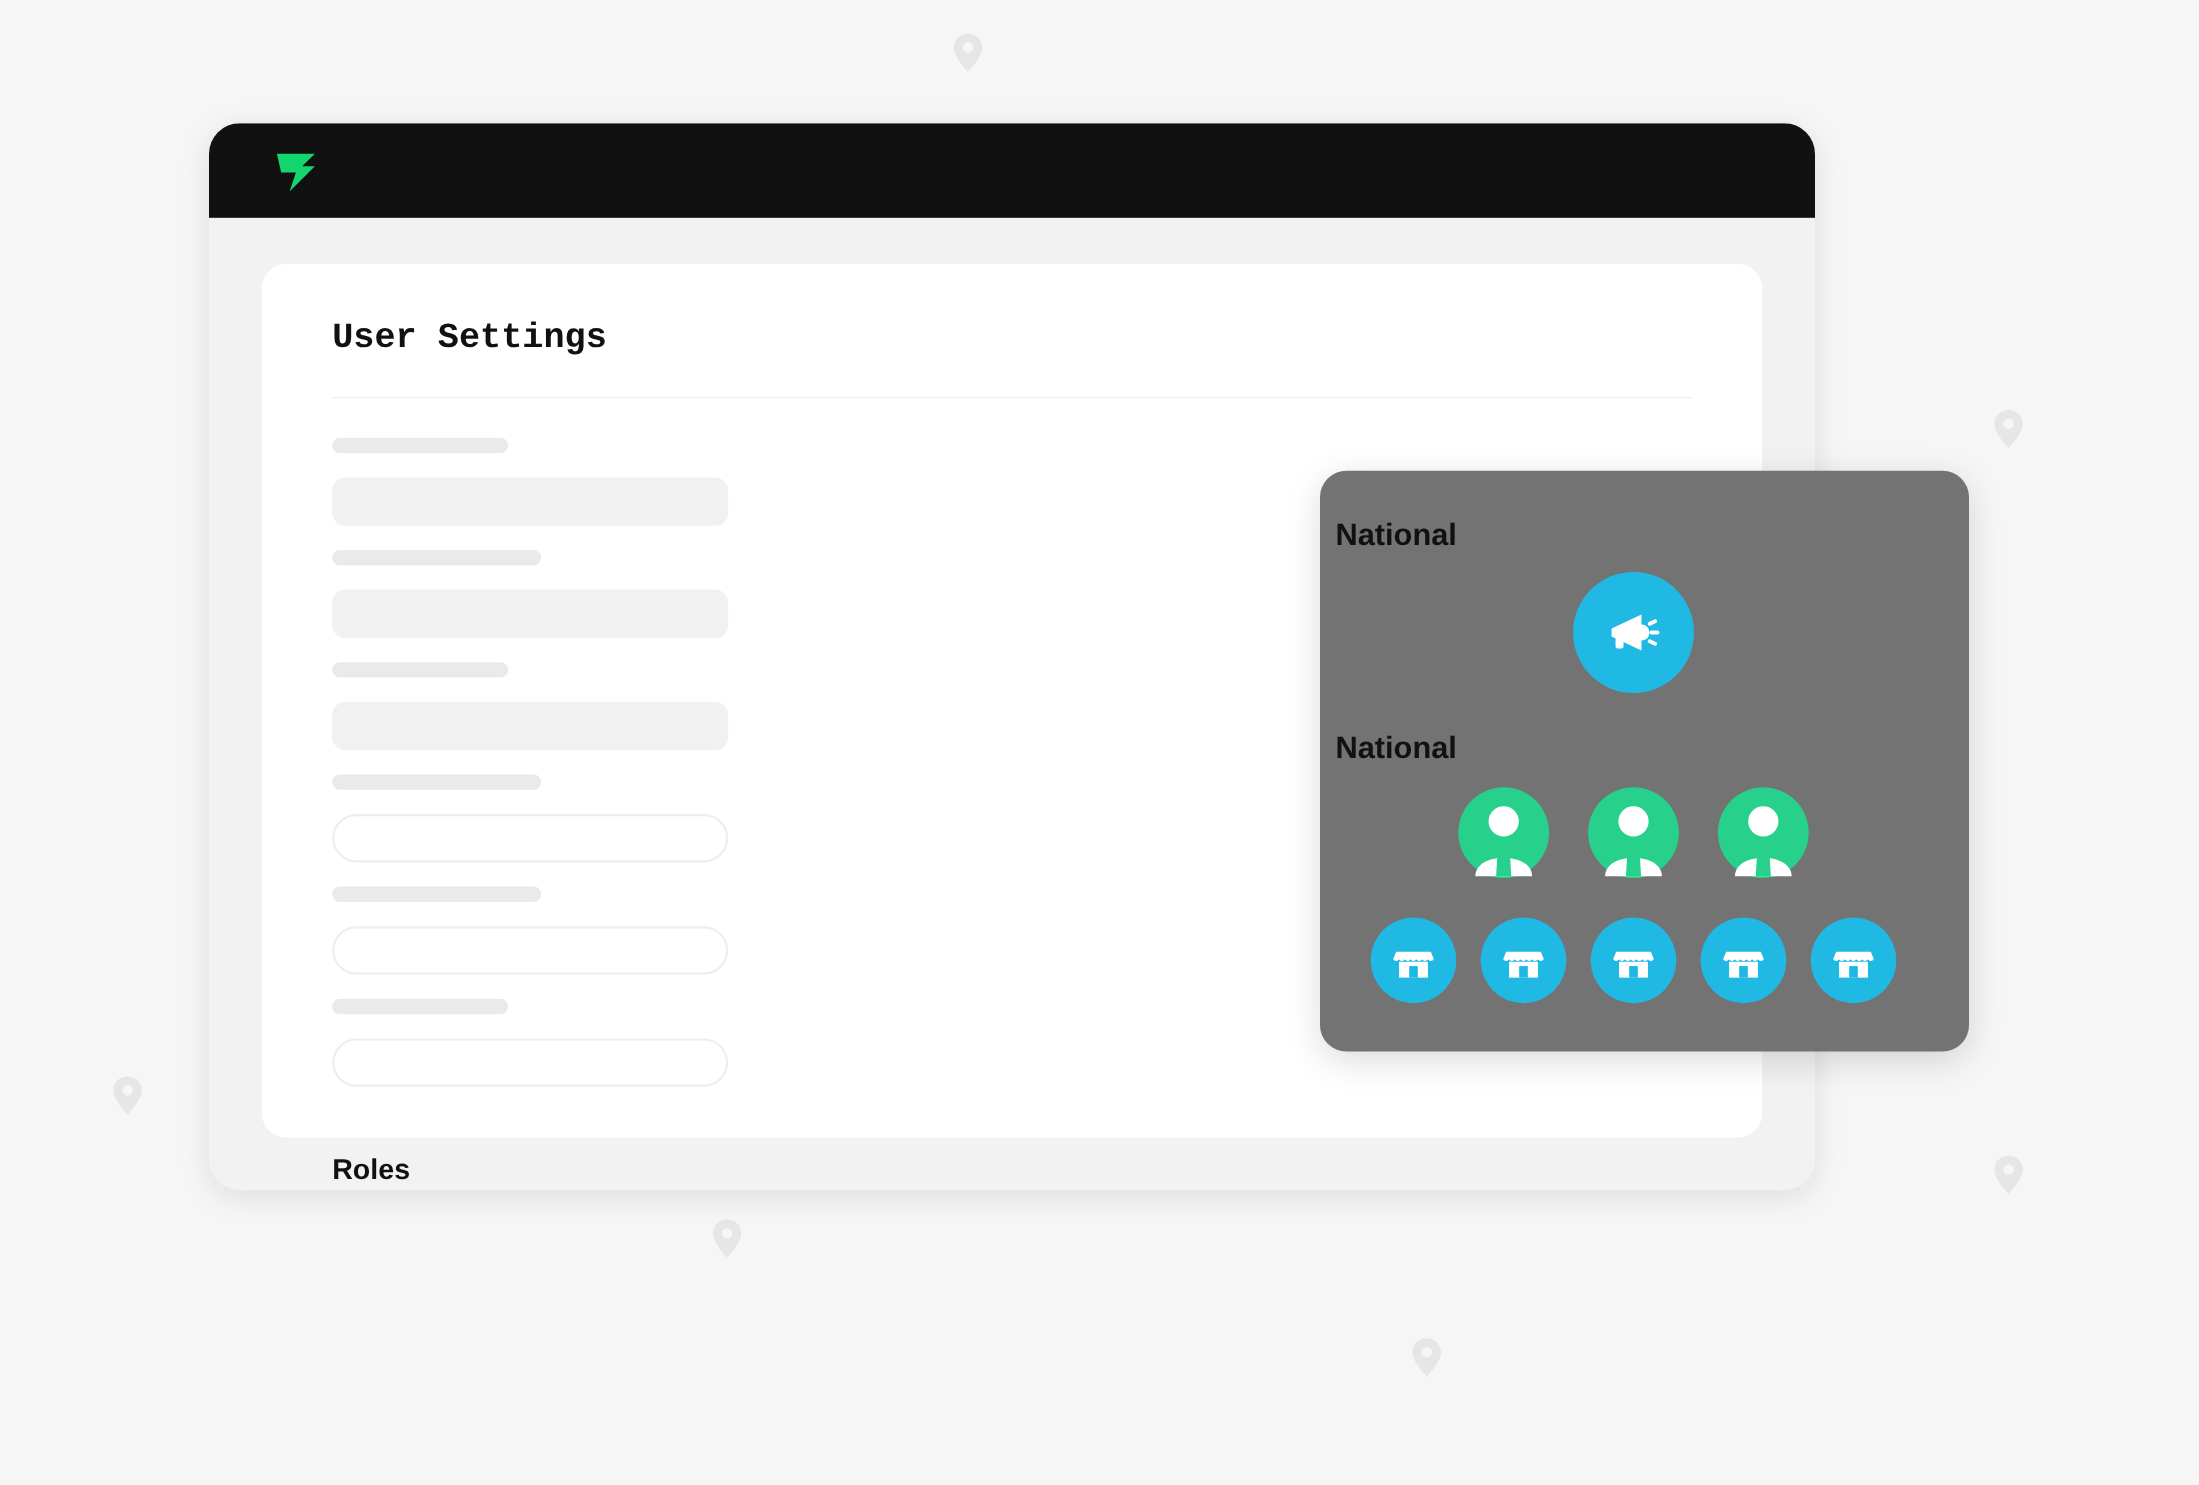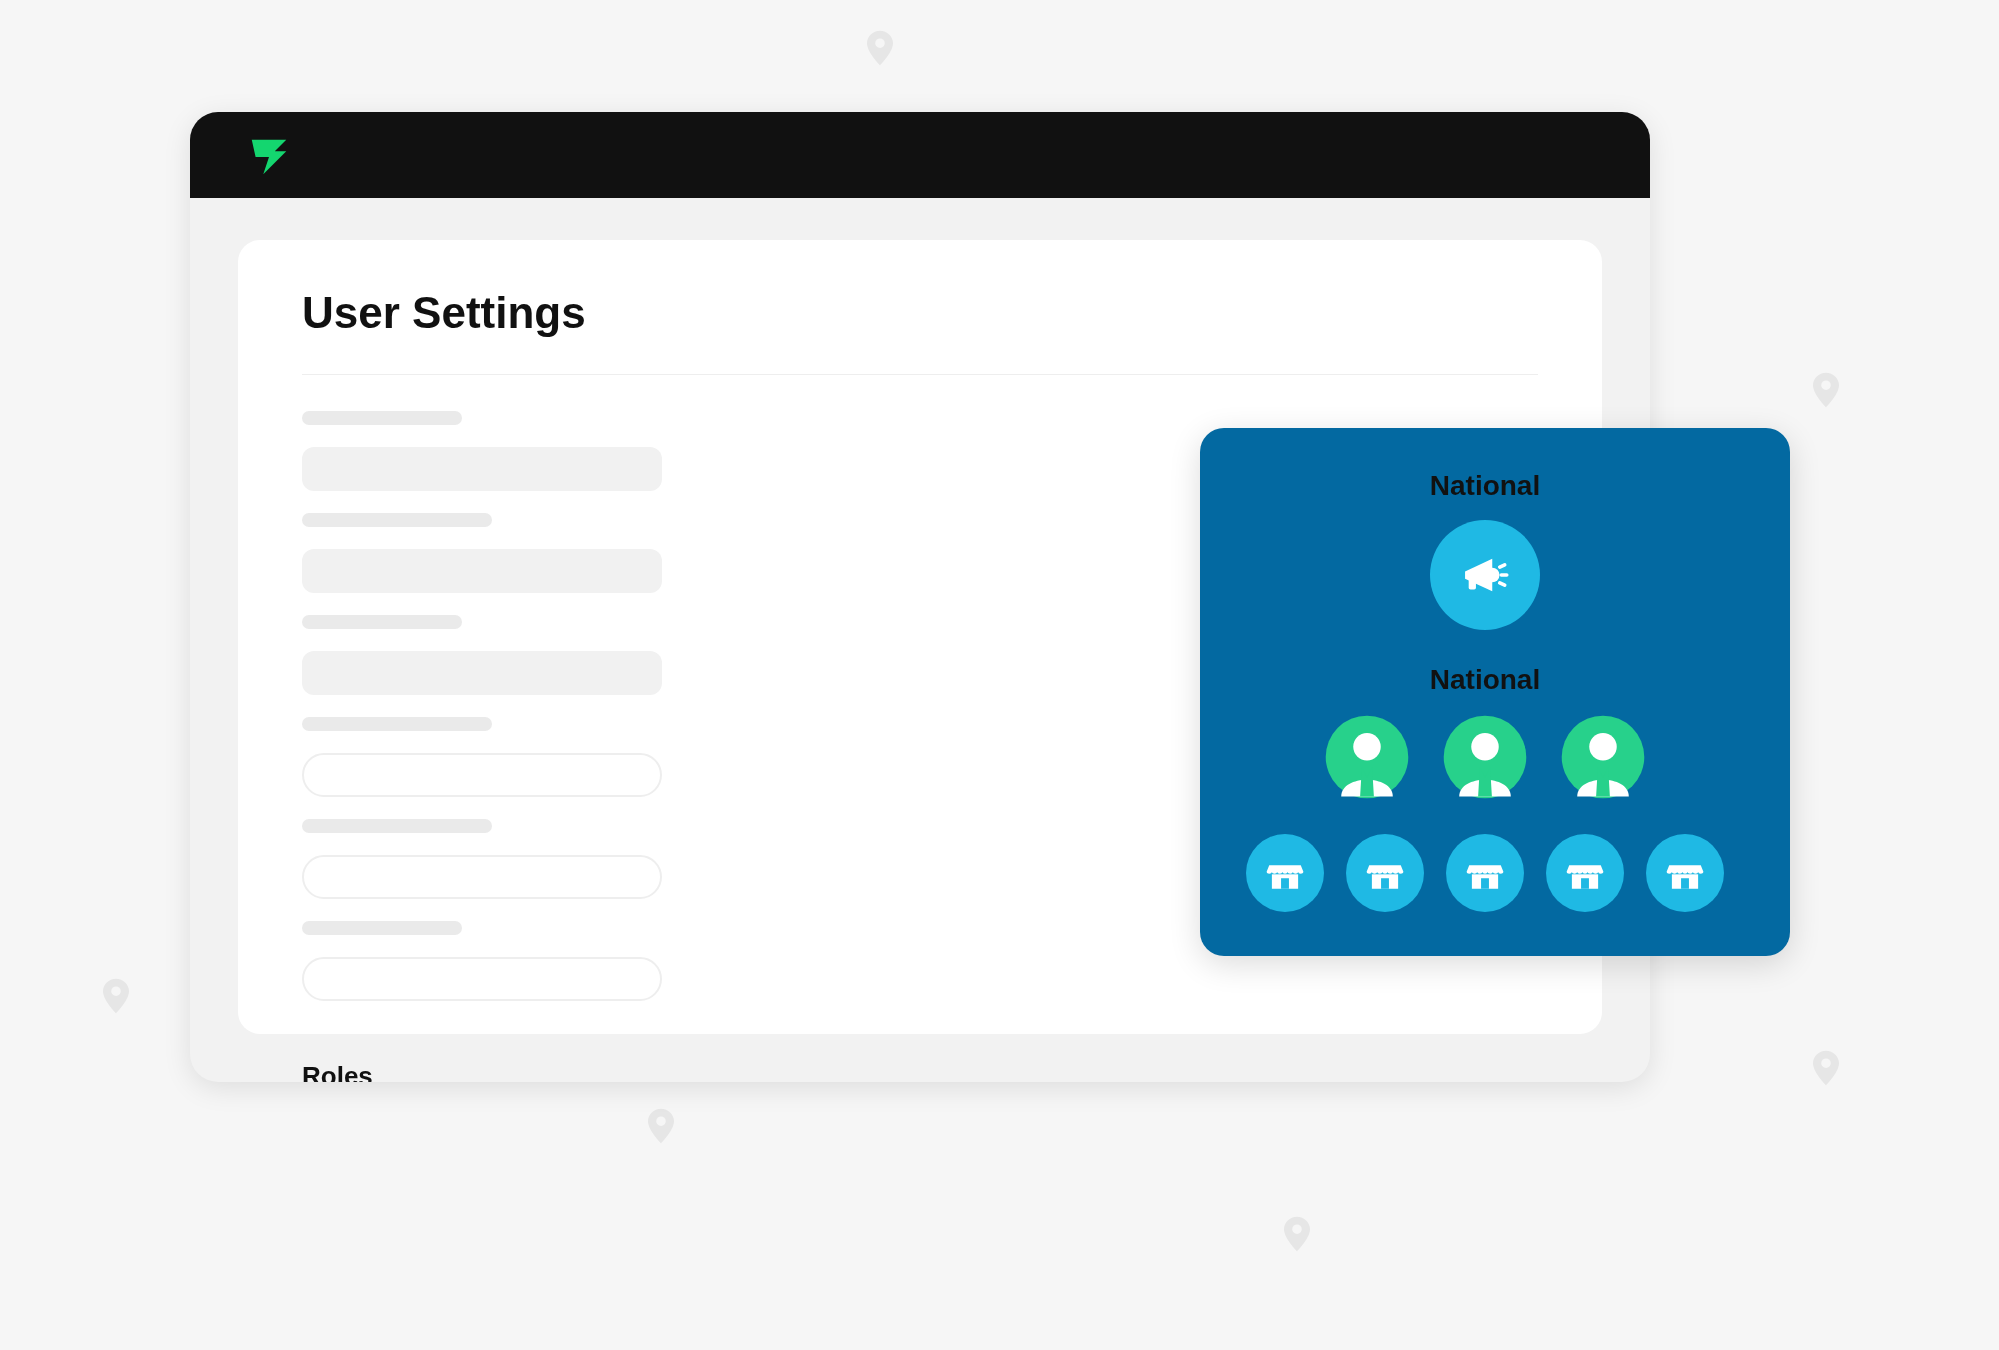--- a/index.html
+++ b/index.html
@@ -52,25 +52,26 @@
   .logo svg { width: 100%; height: 100%; }
 
   .inner-card {
     position: absolute;
     left: 48px; right: 48px; top: 128px; bottom: 48px;
     background: #ffffff;
     border-radius: 22px;
     padding: 48px 64px 40px 64px;
   }
   .card-title {
-    font-size: 44px;
+    font-size: 32px;
     font-weight: 700;
     color: #111;
     padding-bottom: 36px;
     border-bottom: 1px solid #eee;
+    font-family: Liberation Mono, monospace;
   }
 
   .two-col {
     display: flex;
     gap: 60px;
     margin-top: 36px;
     flex-direction: column;
   }
 
   
@@ -107,25 +108,25 @@
   }
   .chk.checked { border-color: #1662e6; background: #1662e6; }
   .perm-line { width: 110px; height: 6px; background: #eee; border-radius: 3px; }
 
   
   .hierarchy-card {
     position: absolute;
     left: 1200px; top: 428px;
     width: 590px;
     padding: 42px 34px 44px 14px;
-    background: #0369a1;
+    background: #737373;
     border-radius: 24px;
     box-shadow: 0 8px 32px rgba(0,0,0,0.14);
     z-index: 3;
-    text-align: center;
+    text-align: left;
   }
   .tier-label {
     font-size: 28px; font-weight: 700; color: #111; margin-bottom: 18px;
   }
   .tier { margin-bottom: 34px; }
   .national-circle {
     width: 110px; height: 110px; border-radius: 50%;
     background: #1fb9e4;
     margin: 0 auto;
     display: flex; align-items: center; justify-content: center;

